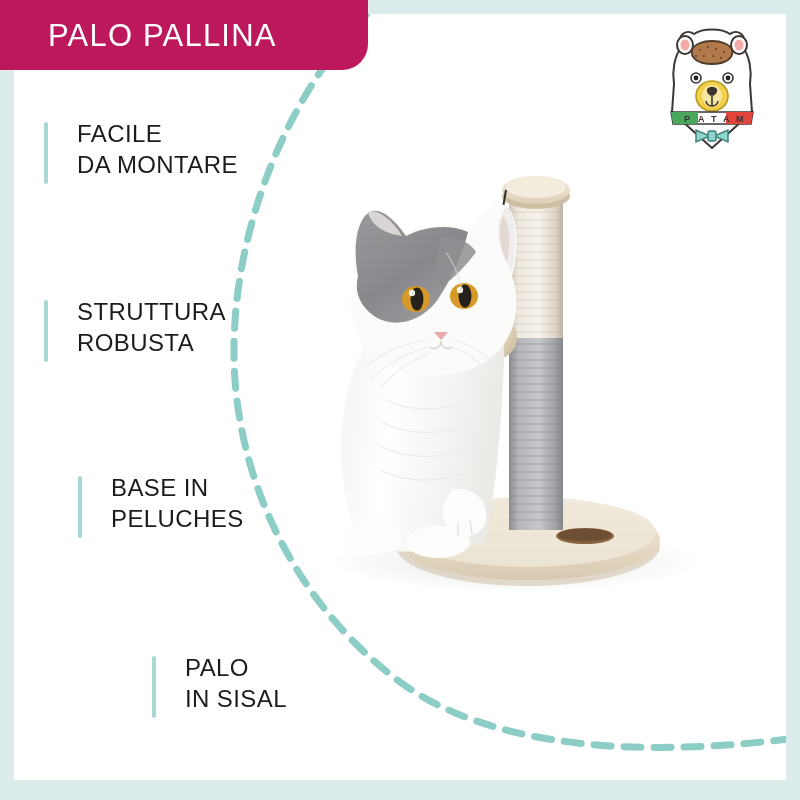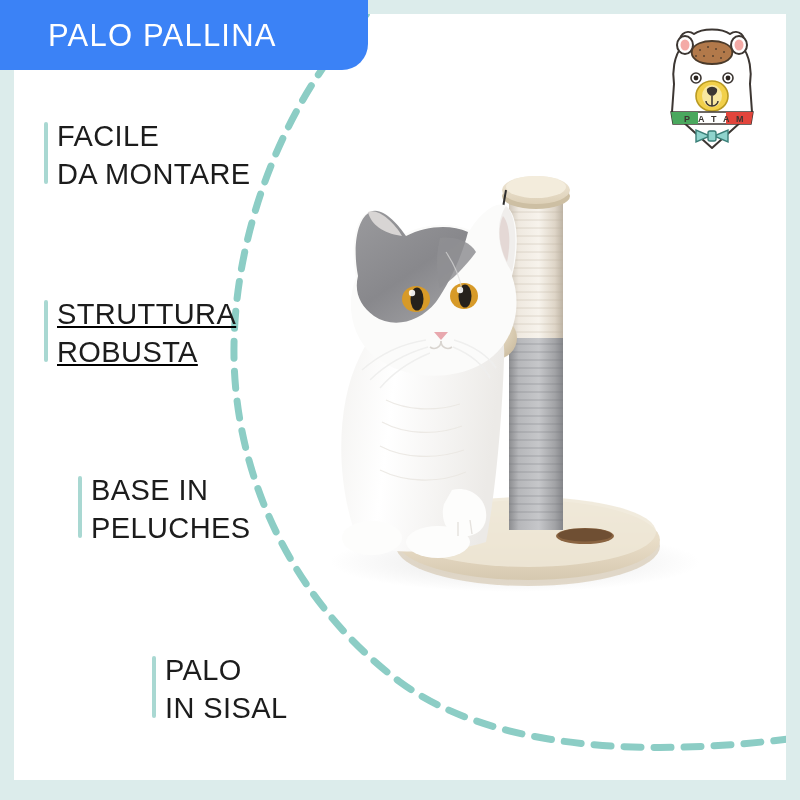--- a/index.html
+++ b/index.html
@@ -23,21 +23,21 @@
   .frame-left{left:0;top:0;width:14px;height:800px;}
   .frame-right{right:0;top:0;width:14px;height:800px;}
 
   
   .arc-svg{position:absolute;left:0;top:0;width:800px;height:800px;z-index:2;}
 
   
   .banner{
     position:absolute;left:0;top:0;
     width:368px;height:70px;
-    background:#3b82f6;
+    background:#be185d;
     border-bottom-right-radius:26px;
     z-index:6;
     display:flex;align-items:center;
   }
   .banner-title{
     color:#ffffff;
     font-size:31px;
     letter-spacing:1.2px;
     font-weight:400;
     margin-left:48px;
@@ -51,30 +51,30 @@
     display:flex;align-items:flex-start;
   }
   .feature-bar{
     width:4px;
     background:#a9d8d2;
     border-radius:2px;
     flex:0 0 auto;
     margin-top:4px;
   }
   .feature-text{
-    margin-left:9px;
+    margin-left:29px;
     color:#1c1c1c;
-    font-size:29px;
+    font-size:24px;
     line-height:1.30;
     letter-spacing:0.4px;
     white-space:pre-line;
   }
   #feat0{left:44px;top:118px;}
   #feat0 .feature-bar{height:62px;}
-  #feat1{left:44px;top:296px;text-decoration:underline;}
+  #feat1{left:44px;top:296px;}
   #feat1 .feature-bar{height:62px;}
   #feat2{left:78px;top:472px;}
   #feat2 .feature-bar{height:62px;}
   #feat3{left:152px;top:652px;}
   #feat3 .feature-bar{height:62px;}
 
   
   .photo{position:absolute;left:300px;top:160px;width:420px;height:450px;z-index:3;}
   .photo svg{display:block;}
 

